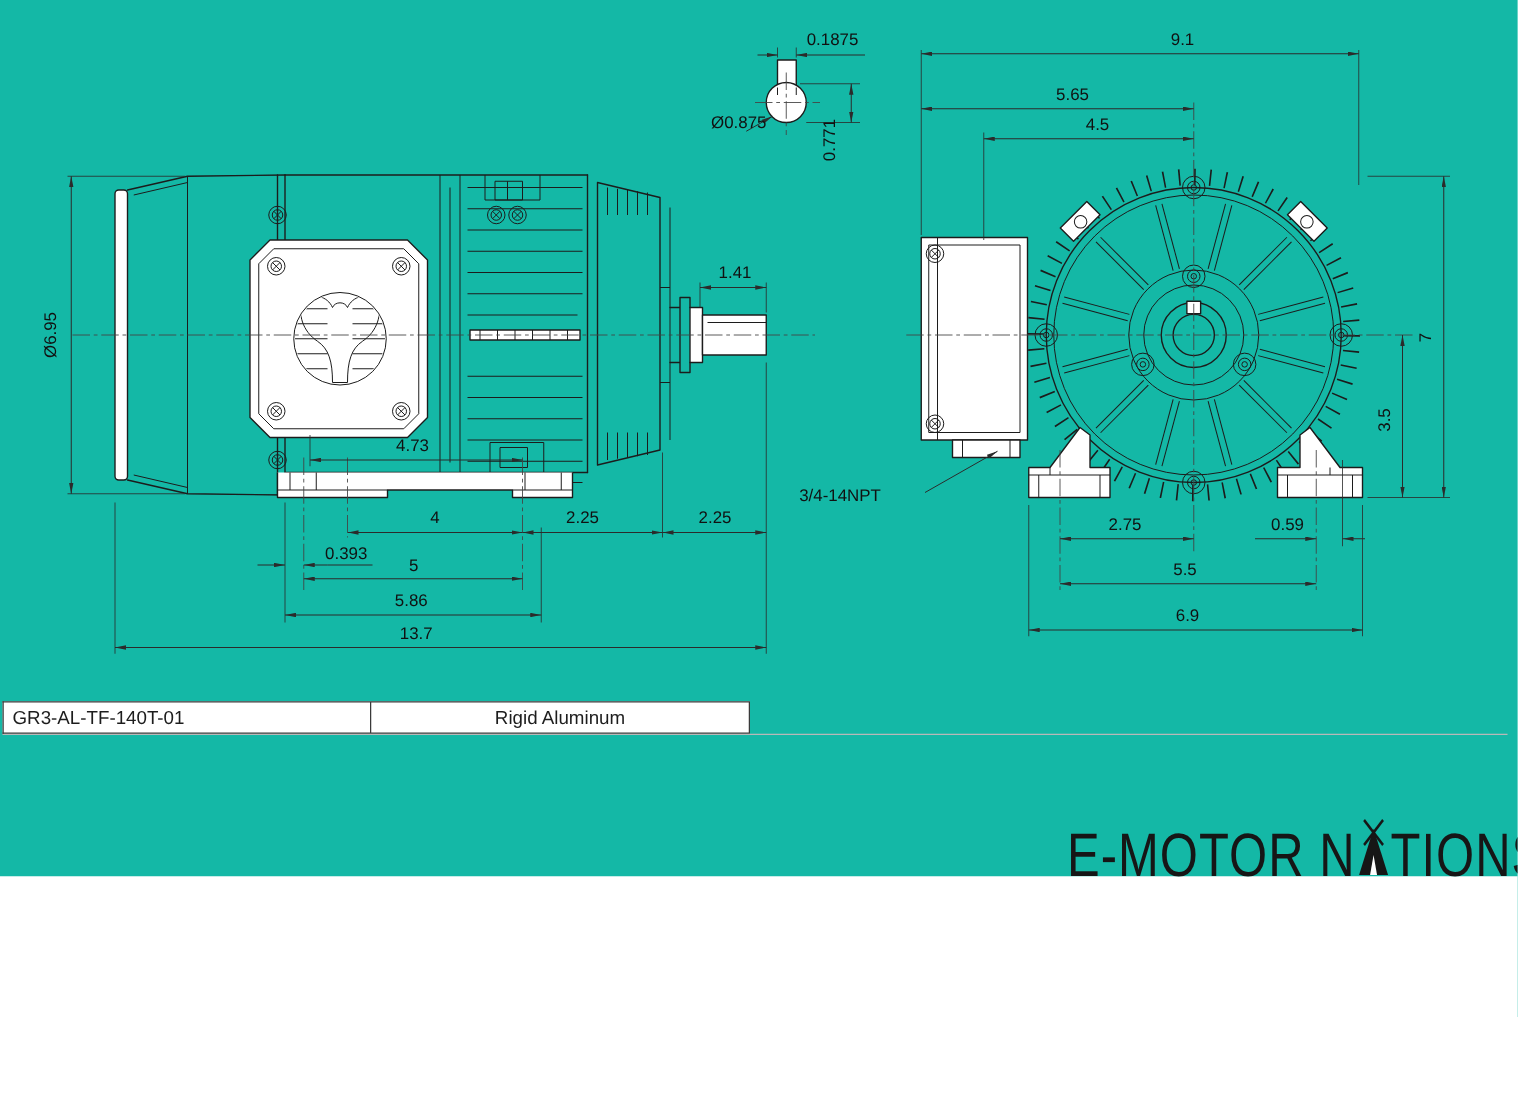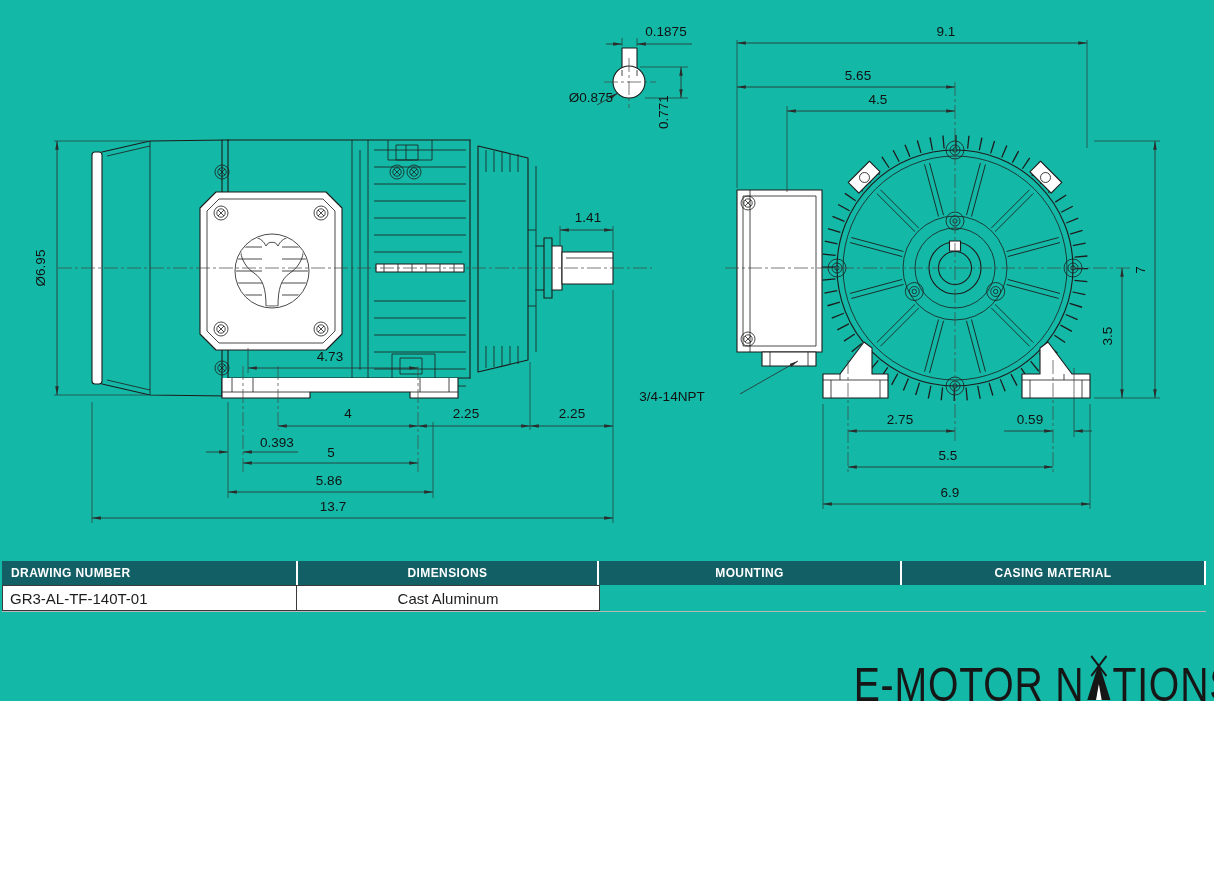--- a/index.html
+++ b/index.html
@@ -285,29 +285,23 @@
     <path class="ext" d="M823,404 V509 M1090,404 V509"></path>
     <line x1="823" y1="504" x2="1090" y2="504" class="dim" marker-start="url(#ae)" marker-end="url(#ae)"></line>
     <text x="950" y="497" class="dtx">6.9</text>
 
     <line x1="740" y1="394" x2="798" y2="361" class="dim" marker-end="url(#ae)"></line>
     <text x="672" y="401" class="dtx" text-anchor="start">3/4-14NPT</text>
   </g>
 </svg>
 
 <div class="spec-table">
-  <div class="thead">
-    <div class="th first c0">DRAWING NUMBER</div>
-    <div class="th c1">DIMENSIONS</div>
-    <div class="th c2">MOUNTING</div>
-    <div class="th c3">CASING MATERIAL</div>
-  </div>
   <div class="tr">
     <div class="td first c0">GR3-AL-TF-140T-01</div>
-    <div class="td c3">Cast Aluminum</div>
+    <div class="td c3">Rigid Aluminum</div>
   </div>
 </div>
 
 <div class="brand">
   <span>E-MOTOR N</span><span class="tee"><svg width="31" height="46" viewBox="0 0 31 46">
       <path d="M6,1 L25,21" stroke="#161616" stroke-width="2.4" fill="none"></path>
       <path d="M25,1 L6,21" stroke="#161616" stroke-width="2.4" fill="none"></path>
       <path d="M15.5,8 L30,45 L1,45 Z" fill="#161616"></path>
       <path d="M15.5,29 L19,45 L12,45 Z" fill="#ffffff"></path>
     </svg></span><span>TIONS</span>

